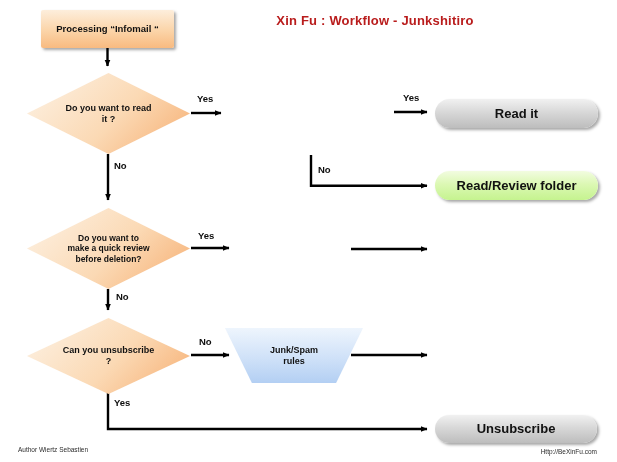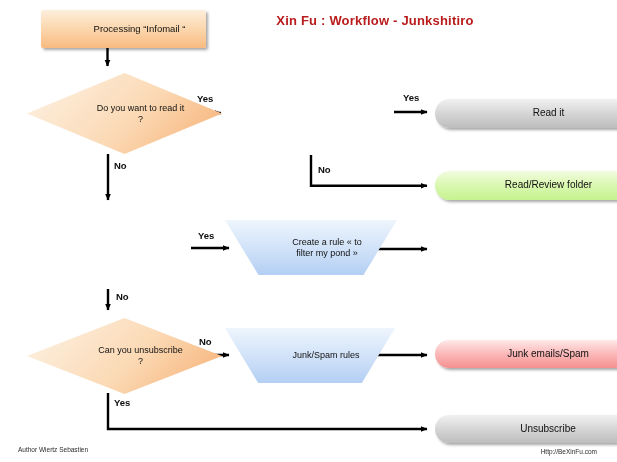--- a/index.html
+++ b/index.html
@@ -7,40 +7,40 @@
     position:relative;width:617px;height:462px;background:#fff;overflow:hidden;
     font-family:"Liberation Sans",sans-serif;color:#111;
   }
   .abs{position:absolute;}
   #title{
     left:230px;top:13px;width:290px;text-align:center;
     font-size:13px;font-weight:bold;color:#b91c1c;letter-spacing:.2px;
   }
   
   .node{display:flex;align-items:center;justify-content:center;text-align:center;
-    font-weight:normal;line-height:1.22;padding-left:32px;}
+    font-weight:bold;line-height:1.22;}
   .process{
     background:linear-gradient(180deg,#fdeedc 0%,#fbd4a8 55%,#f8ba80 100%);
     border-radius:2px;font-size:9.5px;
     box-shadow:2px 2px 3px rgba(0,0,0,.35);
   }
   .decision{
     background:linear-gradient(135deg,#fdf3e6 0%,#fbd9b4 55%,#f6ad70 100%);
     clip-path:polygon(50% 0,100% 50%,50% 100%,0 50%);
     filter:drop-shadow(2px 2px 2px rgba(0,0,0,.30));
     font-size:9px;
   }
   .manual{
     background:linear-gradient(180deg,#eef5fd 0%,#cfe1f8 55%,#b3cff3 100%);
     clip-path:polygon(0 0,100% 0,80.5% 100%,19.5% 100%);
     filter:drop-shadow(2px 2px 2px rgba(0,0,0,.30));
     font-size:9px;
   }
   .terminator{
-    border-radius:14.5px;font-size:10px;
+    border-radius:14.5px;font-size:13px;
     box-shadow:2px 2px 3px rgba(0,0,0,.35);
   }
   .t-gray {background:linear-gradient(180deg,#f1f1f1 0%,#d8d8d8 45%,#bdbdbd 100%);}
   .t-green{background:linear-gradient(180deg,#f2fce0 0%,#dcf8b4 45%,#c5f38f 100%);}
   .t-pink {background:linear-gradient(180deg,#fee9e9 0%,#fbbcbc 45%,#f69090 100%);}
   .inner{padding:0 6px;}
   
   .edge-label{font-size:9.5px;font-weight:bold;color:#0d0d0d;}
   
   .footer-text{font-size:6.5px;color:#2b2b2b;}
@@ -76,45 +76,42 @@
 
   <div class="abs node process" style="left:41px;top:10px;width:133px;height:38px;">
     <span class="inner">Processing “Infomail “</span>
   </div>
 
   <div class="abs node decision" style="left:27px;top:73px;width:163px;height:81px;">
     <span class="inner" style="width:92px;text-align:center;">Do you want to read it ?</span>
   </div>
 
 
+  <div class="abs node decision" style="left:27px;top:208px;width:163px;height:81px;">
+    <span class="inner" style="width:84px;font-size:8.5px;">Do you want to make a quick review before deletion?</span>
+  </div>
 
   <div class="abs node decision" style="left:27px;top:318px;width:163px;height:76px;">
     <span class="inner" style="width:92px;">Can you unsubscribe ?</span>
   </div>
 
-  <div class="abs node manual" style="left:225px;top:220px;width:140px;height:55px;">
-    <span class="inner" style="width:88px;">Create a rule « to filter my pond »</span>
-  </div>
 
   <div class="abs node manual" style="left:225px;top:328px;width:138px;height:55px;">
     <span class="inner" style="width:70px;">Junk/Spam rules</span>
   </div>
 
   <div class="abs node terminator t-gray" style="left:435px;top:99px;width:163px;height:29px;">
     <span class="inner">Read it</span>
   </div>
 
   <div class="abs node terminator t-green" style="left:435px;top:171px;width:163px;height:29px;">
     <span class="inner">Read/Review folder</span>
   </div>
 
 
-  <div class="abs node terminator t-pink" style="left:435px;top:340px;width:162px;height:28px;">
-    <span class="inner">Junk emails/Spam</span>
-  </div>
 
   <div class="abs node terminator t-gray" style="left:435px;top:415px;width:162px;height:28px;">
     <span class="inner">Unsubscribe</span>
   </div>
 
   <div class="abs edge-label" style="left:197px;top:93px;">Yes</div>
   <div class="abs edge-label" style="left:114px;top:160px;">No</div>
   <div class="abs edge-label" style="left:403px;top:92px;">Yes</div>
   <div class="abs edge-label" style="left:318px;top:164px;">No</div>
   <div class="abs edge-label" style="left:198px;top:230px;">Yes</div>

